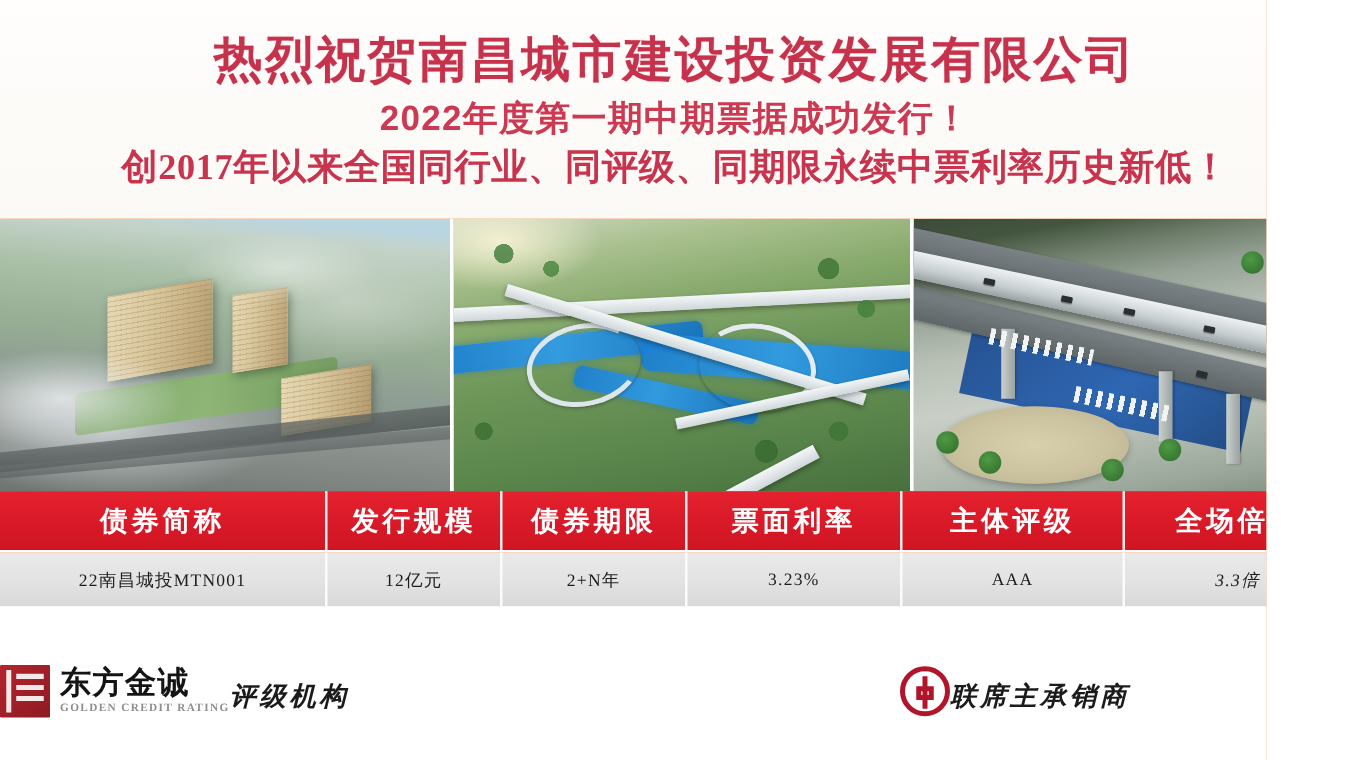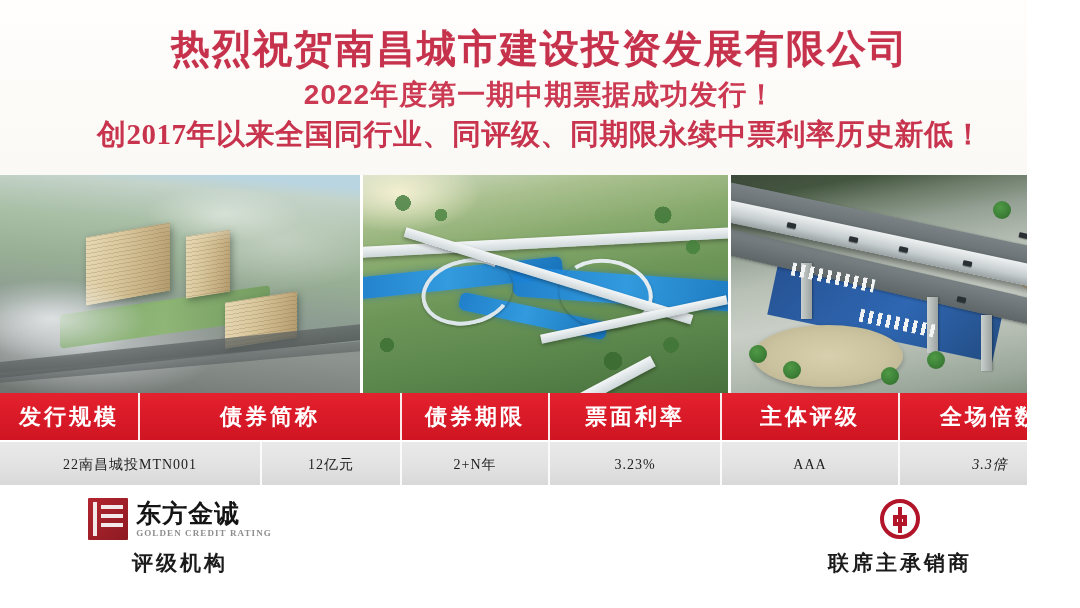--- a/index.html
+++ b/index.html
@@ -12,21 +12,20 @@
     height: 608px;
     overflow: hidden;
     font-family: "Liberation Serif", "DejaVu Serif", serif;
   }
   .poster {
     position: relative;
     width: 1013px;
     height: 608px;
     background: #f97316;
     overflow: hidden;
-    padding-left: 14px;
   }
 
   
   .headline {
     position: absolute;
     left: 0; top: 0;
     width: 1080px;
     height: 175px;
     background: linear-gradient(180deg,#fffefd 0%,#fdfbf8 55%,#fbf9f6 100%);
     text-align: center;
@@ -316,21 +315,21 @@
     left: 0; top: 485px;
     width: 1080px;
     height: 123px;
     background: #ffffff;
     display: flex;
   }
   .sponsor {
     flex: 1;
     position: relative;
     display: flex;
-    flex-direction: column;
+    flex-direction: row;
     align-items: center;
     justify-content: flex-start;
     padding-top: 12px;
     box-sizing: border-box;
   }
   .logo-row {
     display: flex;
     align-items: center;
     justify-content: center;
     height: 44px;
@@ -428,20 +427,21 @@
     box-sizing:border-box;
   }
 
   .sponsor-role {
     margin-top: 8px;
     font-size: 21px;
     font-weight: 700;
     color: #1b1b1b;
     letter-spacing: 3px;
     font-family: "Liberation Serif", "DejaVu Serif", serif;
+    font-style: italic;
   }
 </style>
 </head>
 <body>
 
 <div class="poster">
 
   <div class="headline">
     <div class="hl-line1">热烈祝贺南昌城市建设投资发展有限公司</div>
     <div class="hl-line2">2022年度第一期中期票据成功发行！</div>
@@ -500,22 +500,22 @@
       <div class="p3tree" style="left:150px; top:192px;"></div>
       <div class="p3tree" style="left:196px; top:176px;"></div>
       <div class="p3tree" style="left:262px; top:26px;"></div>
       <div class="p3tree" style="left:306px; top:14px;"></div>
     </div>
 
   </div>
 
   <div class="bond-table">
     <div class="tbl-head">
+      <div class="th col0">债券简称</div>
       <div class="th col1">发行规模</div>
-      <div class="th col0">债券简称</div>
       <div class="th col2">债券期限</div>
       <div class="th col3">票面利率</div>
       <div class="th col4">主体评级</div>
       <div class="th col5">全场倍数</div>
     </div>
     <div class="tbl-body">
       <div class="td col0">22南昌城投MTN001</div>
       <div class="td col1">12亿元</div>
       <div class="td col2">2+N年</div>
       <div class="td col3">3.23%</div>

